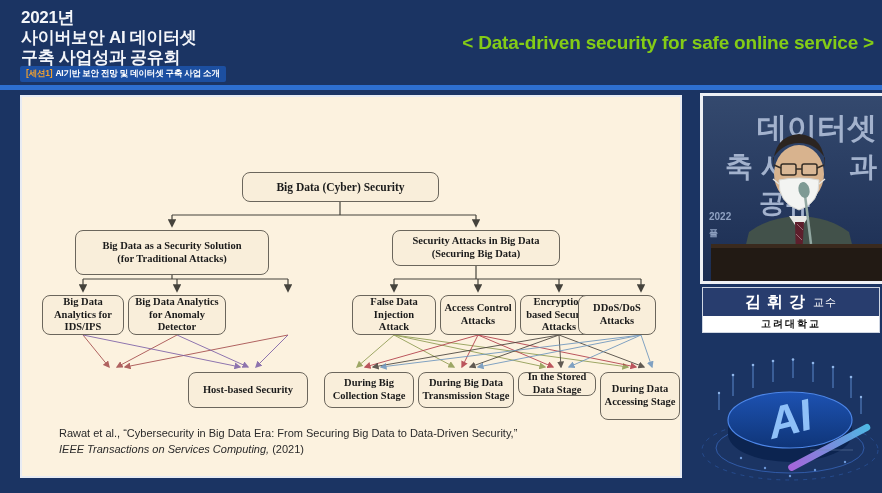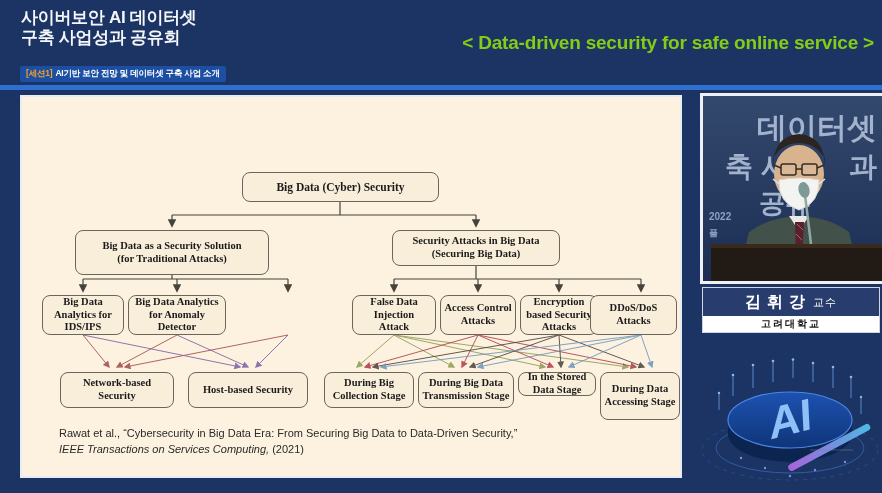--- a/index.html
+++ b/index.html
@@ -60,20 +60,21 @@
   .name-badge .band-bot{
     height:16px;background:#ffffff;display:flex;align-items:center;justify-content:center;
     color:#111;font-size:10px;font-weight:bold;letter-spacing:2px;
   }
   .ai-graphic{position:absolute;left:695px;top:358px;}
 </style>
 </head>
 <body>
 
 <div class="hdr-title">
+  <div>2021년</div>
   <div>사이버보안 AI 데이터셋</div>
   <div>구축 사업성과 공유회</div>
 </div>
 <div class="session-badge">
   <span class="pfx">[세션1]</span><span>AI기반 보안 전망 및 데이터셋 구축 사업 소개</span>
 </div>
 <div class="slide-title">&lt; Data-driven security for safe online service &gt;</div>
 <div class="accent-line"></div>
 
 <div class="slide">
@@ -172,25 +173,23 @@
 for Anomaly
 Detector</div>
   <div class="dbox" style="left:330px;top:198px;width:84px;height:40px;">False Data
 Injection
 Attack</div>
   <div class="dbox" style="left:418px;top:198px;width:76px;height:40px;">Access Control
 Attacks</div>
   <div class="dbox" style="left:498px;top:198px;width:78px;height:40px;">Encryption
 based Security
 Attacks</div>
-  <div class="dbox" style="left:568px;top:198px;width:87px;height:40px;">DDoS/DoS
+  <div class="dbox" style="left:556px;top:198px;width:78px;height:40px;">DDoS/DoS
 Attacks</div>
 
-  <div class="dbox" style="left:38px;top:275px;width:114px;height:36px;">Network-based
-Security</div>
   <div class="dbox" style="left:166px;top:275px;width:120px;height:36px;">Host-based Security</div>
   <div class="dbox" style="left:302px;top:275px;width:90px;height:36px;">During Big
 Collection Stage</div>
   <div class="dbox" style="left:396px;top:275px;width:96px;height:36px;">During Big Data
 Transmission Stage</div>
   <div class="dbox" style="left:496px;top:275px;width:78px;height:24px;">In the Stored
 Data Stage</div>
   <div class="dbox" style="left:578px;top:275px;width:80px;height:48px;">During Data
 Accessing Stage</div>
 

